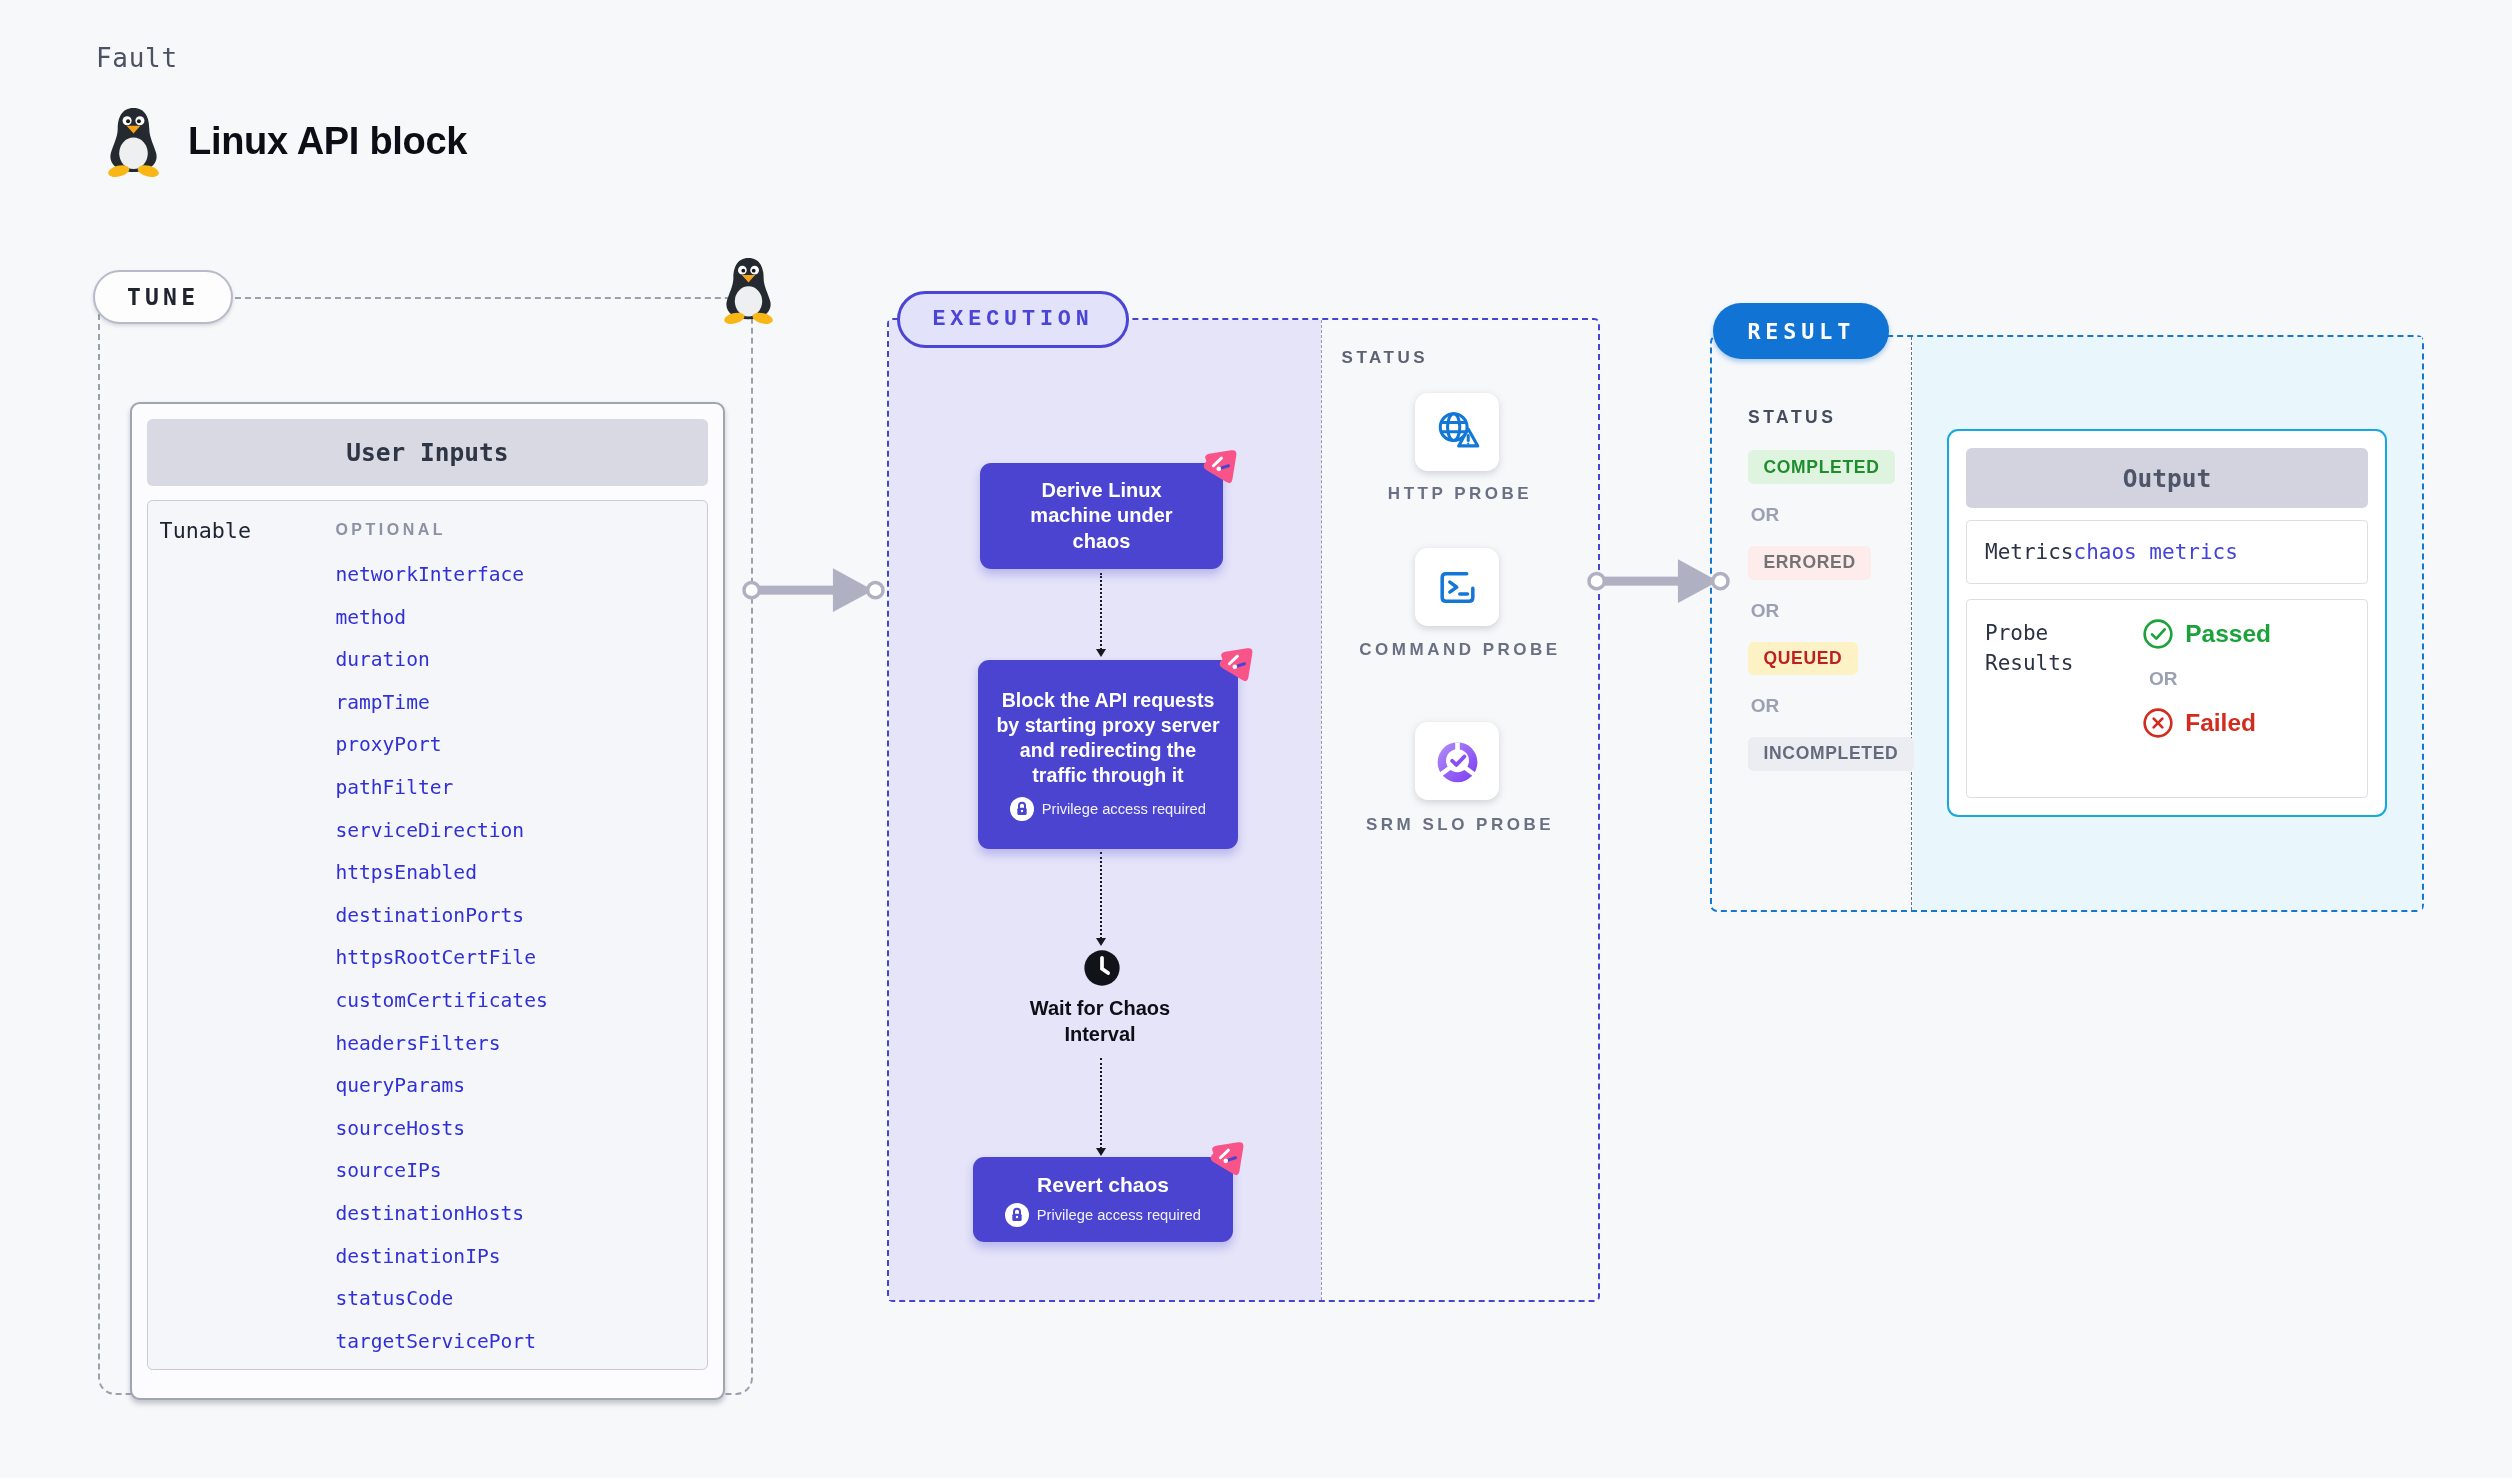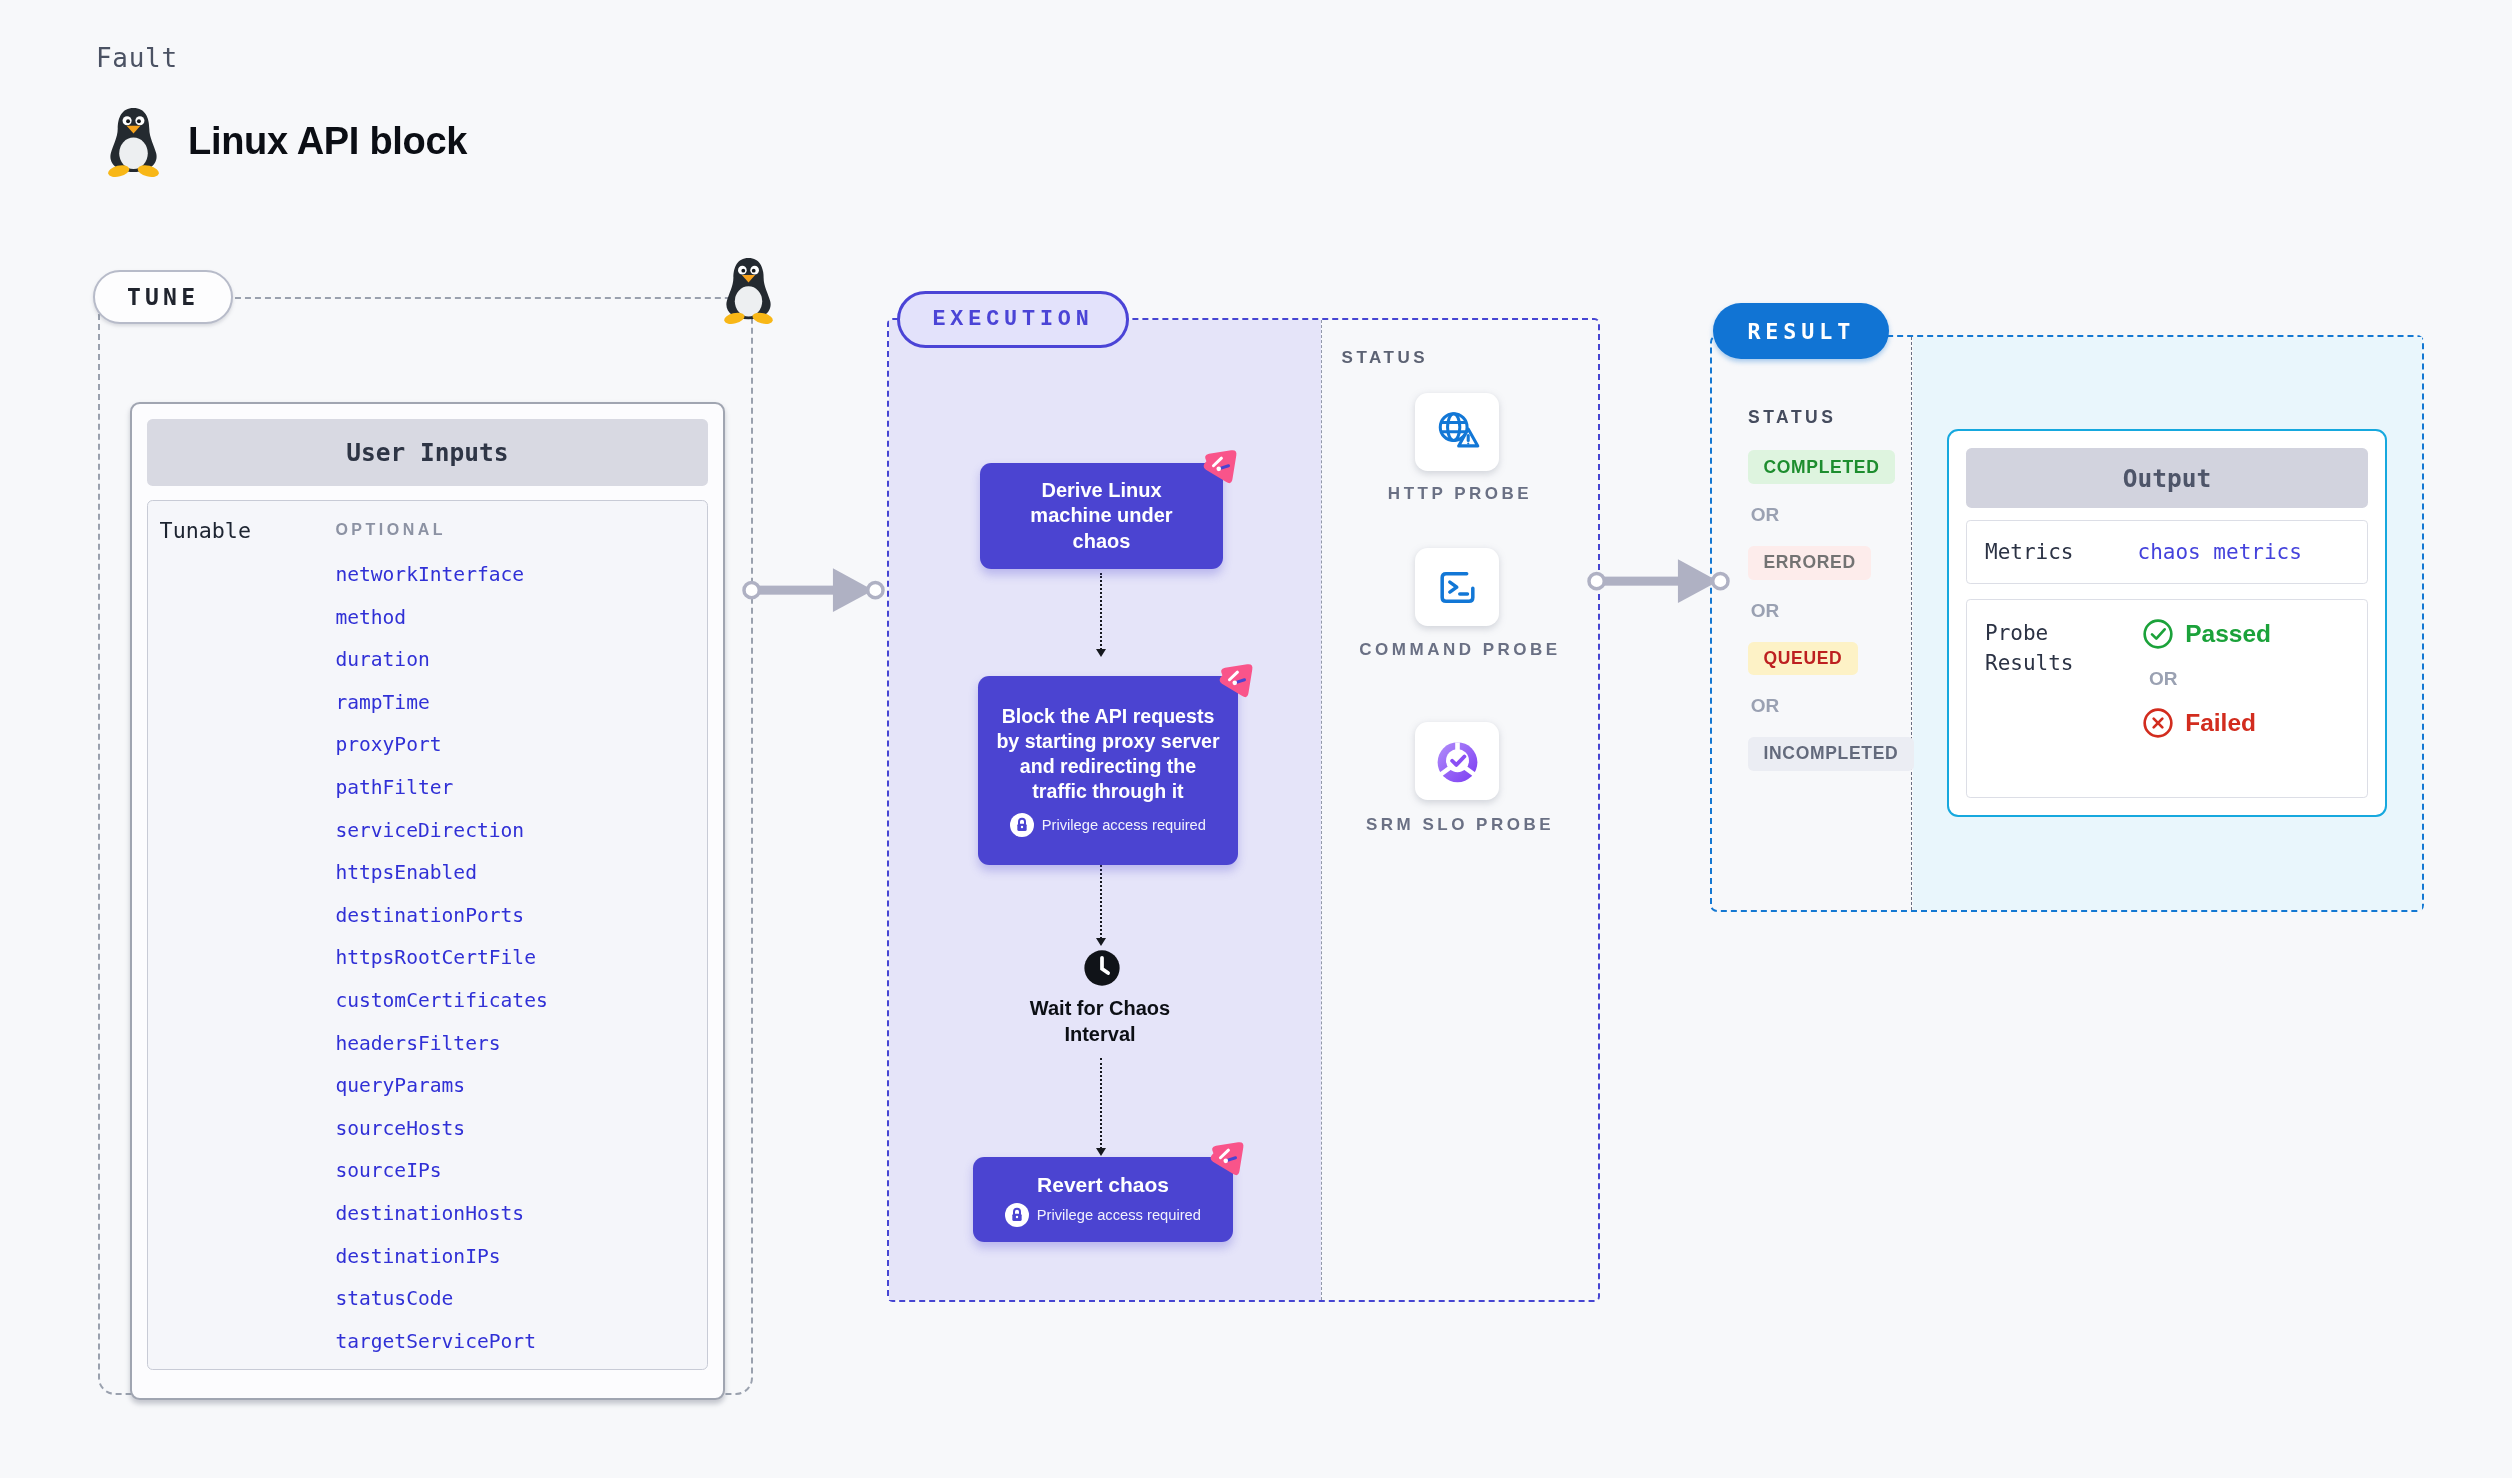--- a/index.html
+++ b/index.html
@@ -52,21 +52,21 @@
               border:2.1px dashed #4645d2; border-radius:5.6px; }
   .exec-fill { position:absolute; left:0; top:0; bottom:0; width:432px; background:#e5e4f9; }
   .exec-pill { left:8.4px; top:-29px; height:57px; padding:16px 32px; background:#e3e2fb;
                border:3.5px solid #4b44d6; color:#4b44d6; font-size:21.7px; letter-spacing:4.9px;font-family:Liberation Mono, monospace; }
   .step-box { position:absolute; background:#4b44d1; border-radius:11.2px; color:#fff;
               display:flex; flex-direction:column; align-items:center; justify-content:center;
               text-align:center; box-shadow:0 5.6px 9.8px rgba(75,68,209,.28); z-index:2; }
   .step-text { font-weight:700; line-height:1.28; }
   .derive-box { left:91px; top:143px; width:243px; height:106px; padding:0 19.6px; }
   .derive-box .step-text { font-size:20px; }
-  .block-box { left:89px; top:356px; width:260px; height:189px; padding:0 17px; }
+  .block-box { left:89px; top:340px; width:260px; height:189px; padding:0 17px; }
   .block-box .step-text { font-size:19.6px; }
   .revert-box { left:84px; top:837px; width:260px; height:85px; }
   .revert-box .step-text { font-size:21px; }
   .privilege { display:flex; align-items:center; gap:7.7px; margin-top:9px; }
   .privilege svg { width:24px; height:24px; }
   .privilege span { font-size:14.7px; font-weight:500; color:#f2f2fd; }
   .chaos-badge { position:absolute; width:46px; height:45px; z-index:3; }
   .conn { position:absolute; width:0; border-left:2.1px dotted #15181e; z-index:1; }
   .conn::after { content:""; position:absolute; left:-6.3px; bottom:-2.8px; width:0; height:0;
                  border-left:5.6px solid transparent; border-right:5.6px solid transparent;
@@ -110,21 +110,21 @@
                  background:#fff; border:2.8px solid #16a8de; border-radius:11.2px; z-index:2; }
   .output-header { position:absolute; left:17px; right:17px; top:17px; height:60px;
                    background:#d2d3de; border-radius:5.6px; display:flex; align-items:center;
                    justify-content:center; font-family:"DejaVu Sans Mono",monospace;
                    font-weight:700; font-size:24.5px; color:#4e5569; }
   .metrics-row { position:absolute; left:17px; right:17px; top:89px; height:64px;
                  border:1.4px solid #dcdee6; border-radius:4.2px; display:flex; align-items:center;
                  padding:0 18px; }
   .metrics-label { font-family:"DejaVu Sans Mono",monospace; font-size:21px; color:#2b3244; }
   .metrics-value { font-family:"DejaVu Sans Mono",monospace; font-size:21px; color:#4442dc;
-                   margin-left:64px; }
+                   }
   .probe-row { position:absolute; left:17px; right:17px; top:168px; bottom:17px;
                border:1.4px solid #dcdee6; border-radius:4.2px; }
   .probe-row-label { position:absolute; left:18px; top:18px; width:126px;
                      font-family:"DejaVu Sans Mono",monospace; font-size:21px; color:#2b3244;
                      line-height:1.45; }
   .probe-results { position:absolute; left:175px; top:18px; }
   .result-line { display:flex; align-items:center; gap:11.2px; }
   .result-line svg { width:32px; height:32px; }
   .passed-text { font-size:24.5px; font-weight:700; color:#1ba23a; }
   .failed-text { font-size:24.5px; font-weight:700; color:#d22c1e; }

